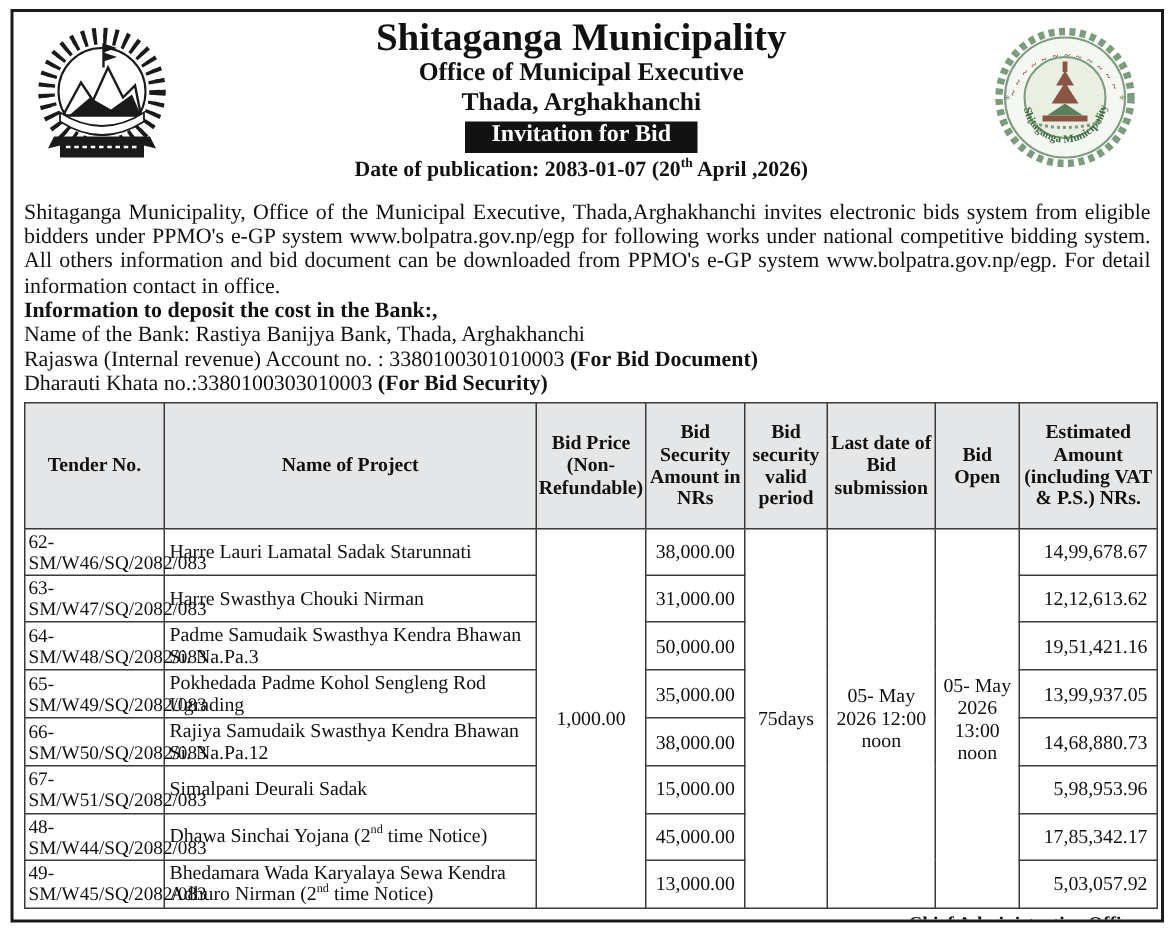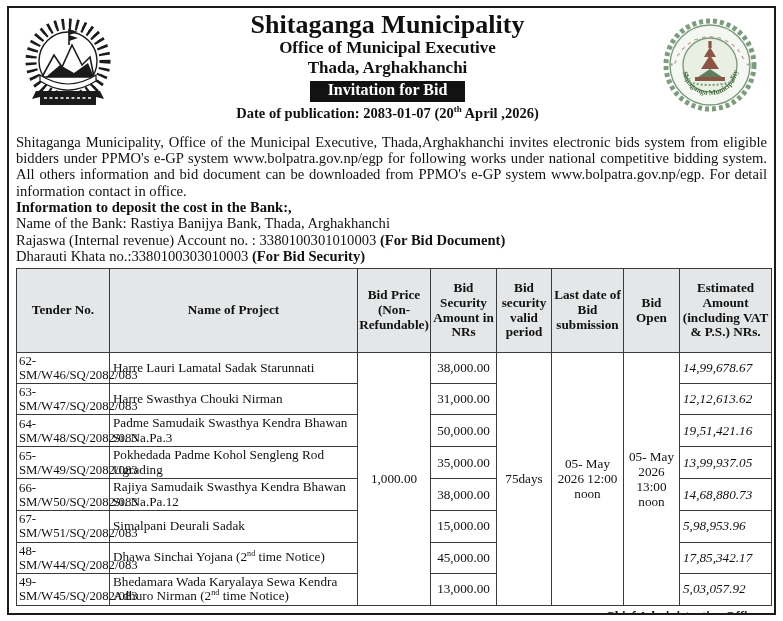--- a/index.html
+++ b/index.html
@@ -66,21 +66,21 @@
     font-weight: bold;
     text-align: center;
     height: 68px;
     line-height: 1.12;
     padding: 12px 1px;
   }
   tbody tr { height: 31px; }
   td.c-tender  { text-align: left; line-height: 1.1; font-size: 12.8px; padding-left: 2px; }
   td.c-project { text-align: left; line-height: 1.1; }
   td.c-sec     { text-align: center; }
-  td.c-est     { text-align: left; padding-right: 6px; font-style: italic; }
+  td.c-est     { text-align: right; padding-right: 6px; }
   td.merged    { text-align: center; line-height: 1.15; }
   
   .sign {
     text-align: right;
     font-weight: bold;
     font-size: 13px;
     padding: 2px 2px 0 0;
   }
   .logo { display: block; }
 </style>

